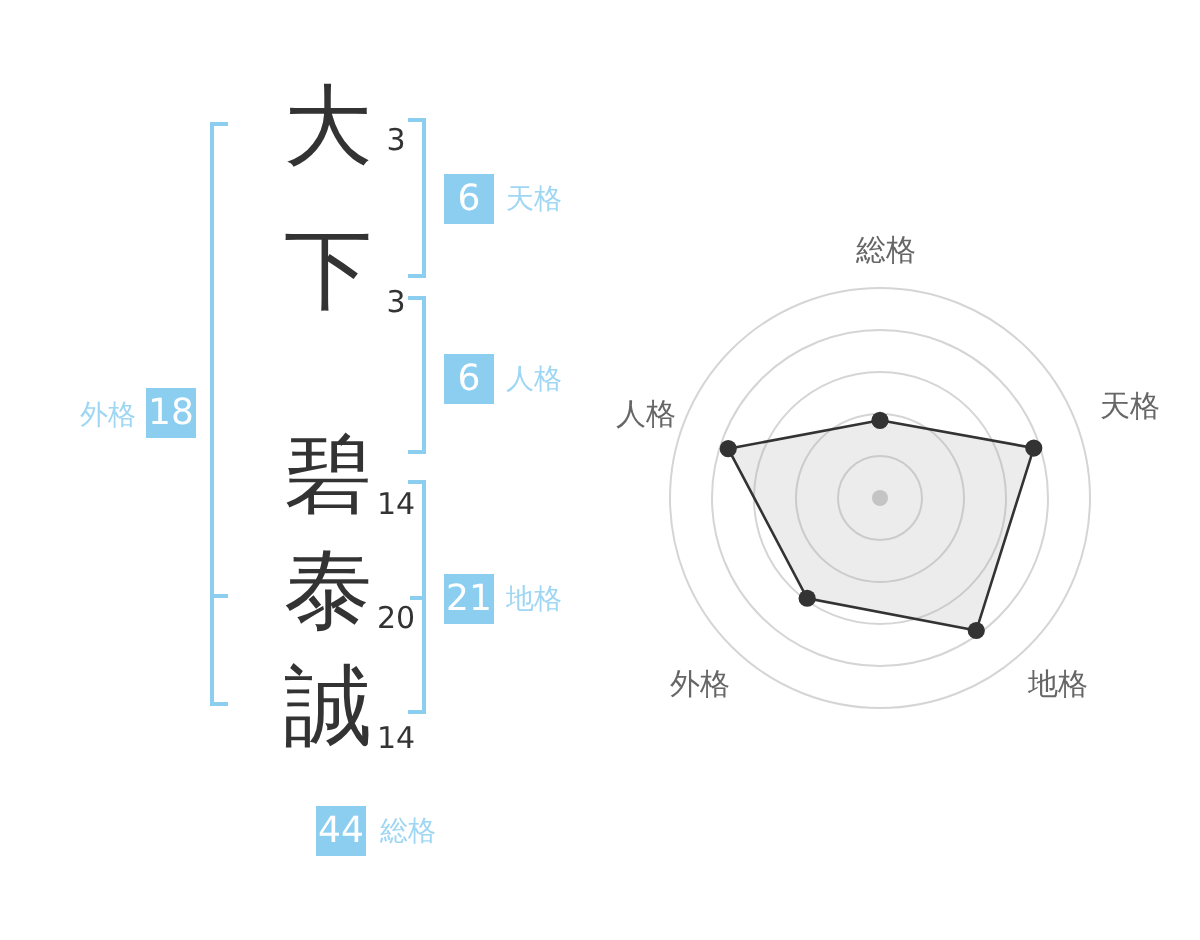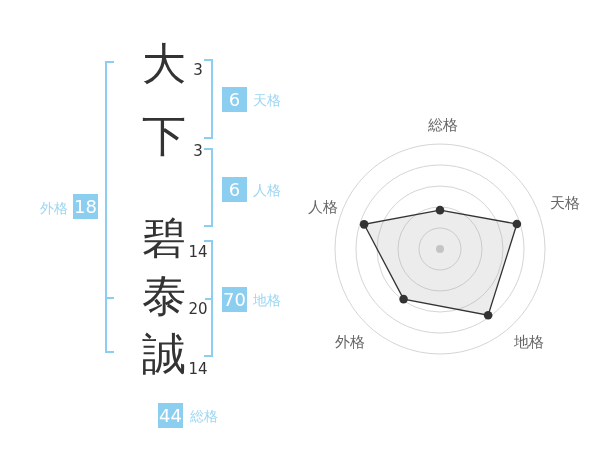--- a/index.html
+++ b/index.html
@@ -75,21 +75,21 @@
   <div class="bracket right-side" style="left:204px; top:148px; height:79px"></div>
   <div class="bracket right-side" style="left:204px; top:240px; height:117px"></div>
   <div class="bracket-tick" style="left:205px; top:298px; width:7px"></div>
 
   <div class="badge" style="left:222px; top:87px">6</div>
   <div class="cat-label" style="left:253px; top:93px">天格</div>
 
   <div class="badge" style="left:222px; top:177px">6</div>
   <div class="cat-label" style="left:253px; top:183px">人格</div>
 
-  <div class="badge" style="left:222px; top:287px">70</div>
+  <div class="badge" style="left:222px; top:287px">21</div>
   <div class="cat-label" style="left:253px; top:293px">地格</div>
 
   <div class="cat-label" style="left:40px; top:201px">外格</div>
   <div class="badge" style="left:73px; top:194px">18</div>
 
   <div class="badge" style="left:158px; top:403px">44</div>
   <div class="cat-label" style="left:190px; top:409px">総格</div>
 
   <svg id="radar-svg" width="300" height="260">
     <g id="radar-plot">

